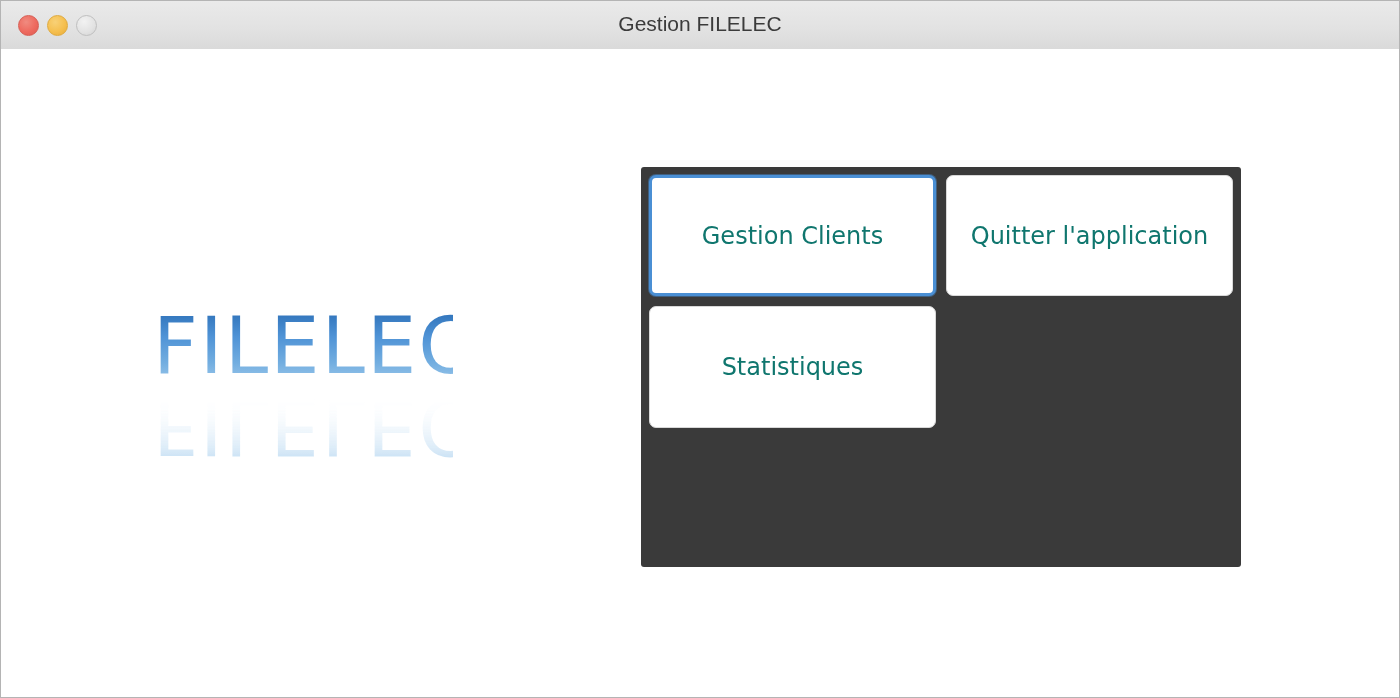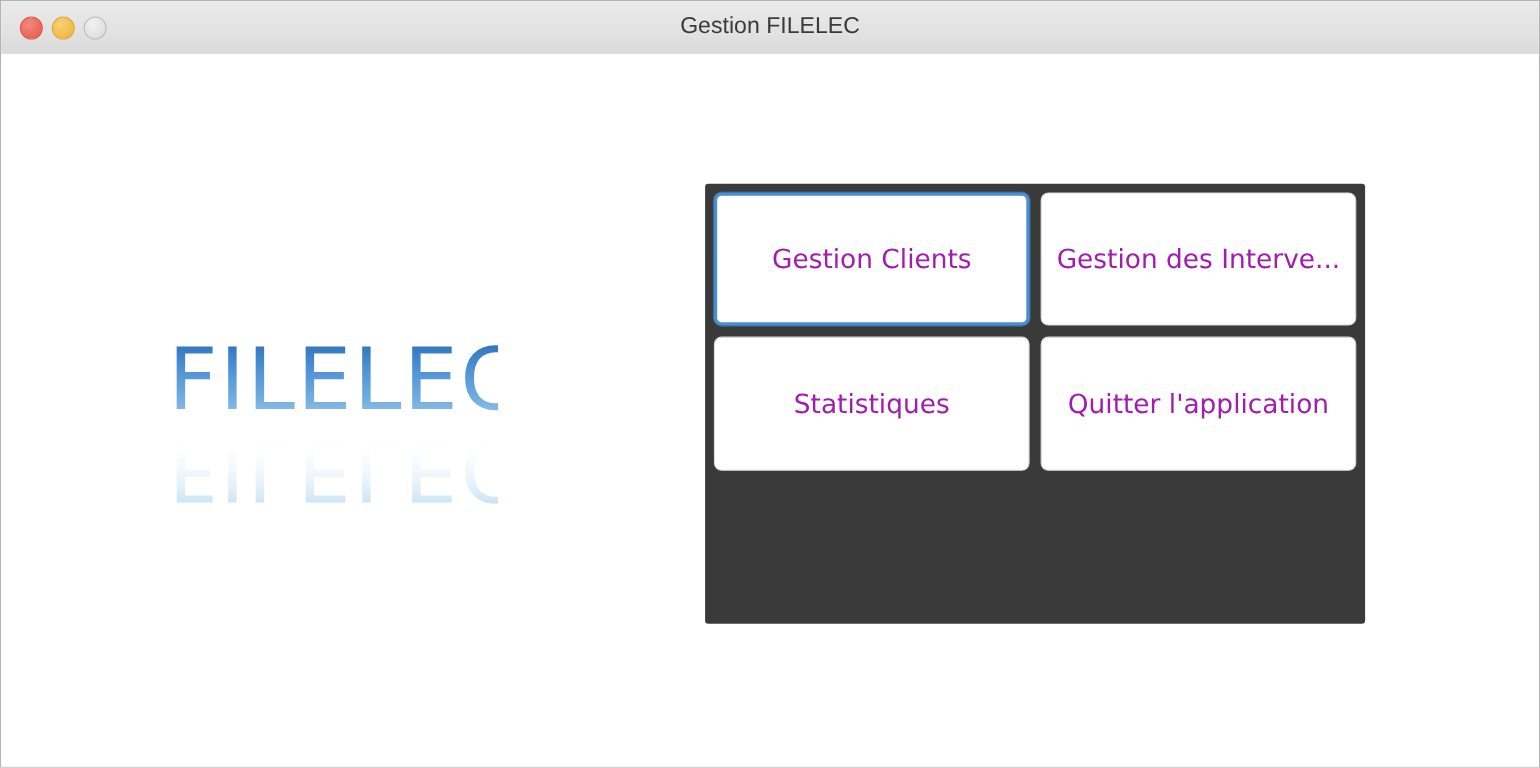--- a/index.html
+++ b/index.html
@@ -148,21 +148,21 @@
   }
   .menu-btn {
     background: #ffffff;
     border: 1px solid #d8d8d8;
     border-radius: 7px;
     display: flex;
     align-items: center;
     justify-content: center;
     font-family: "DejaVu Sans", sans-serif;
     font-size: 24px;
-    color: #a21caf;
+    color: #0f766e;
     cursor: pointer;
     box-sizing: border-box;
     padding: 0 6px;
     white-space: nowrap;
     overflow: hidden;
   }
   .menu-btn.focused {
     border: 3px solid #4a8fd4;
     box-shadow: 0 0 0 1px rgba(74,143,212,0.45);
   }
@@ -210,19 +210,18 @@
 
   <div class="window-body">
 
     <div class="logo-wrap">
       <div class="logo-text">FILELEC</div>
       <div class="logo-reflection">FILELEC</div>
     </div>
 
     <div class="menu-panel">
       <div class="menu-btn focused">Gestion Clients</div>
-      <div class="menu-btn">Gestion des Interve...</div>
+      <div class="menu-btn">Quitter l'application</div>
       <div class="menu-btn">Statistiques</div>
-      <div class="menu-btn">Quitter l'application</div>
     </div>
 
   </div>
 </div>
 
 </body></html>

